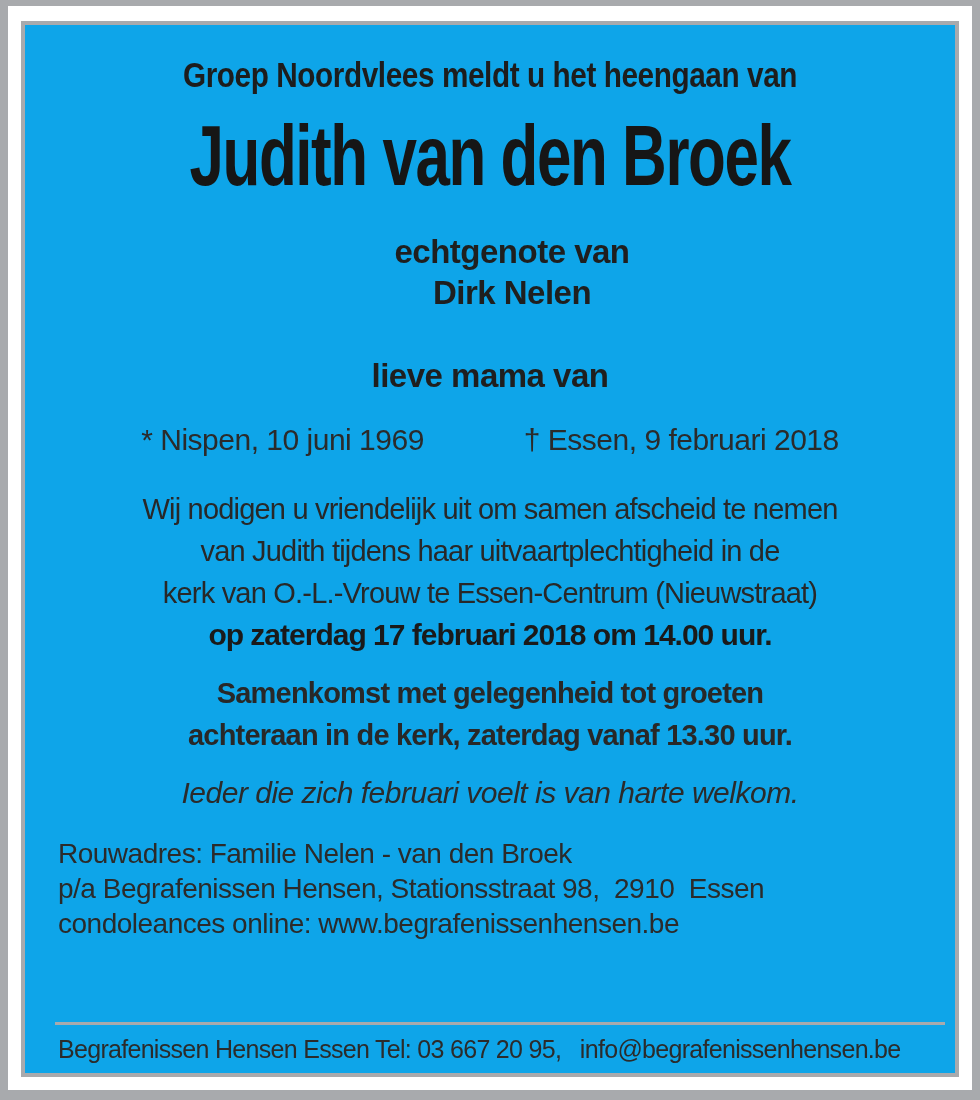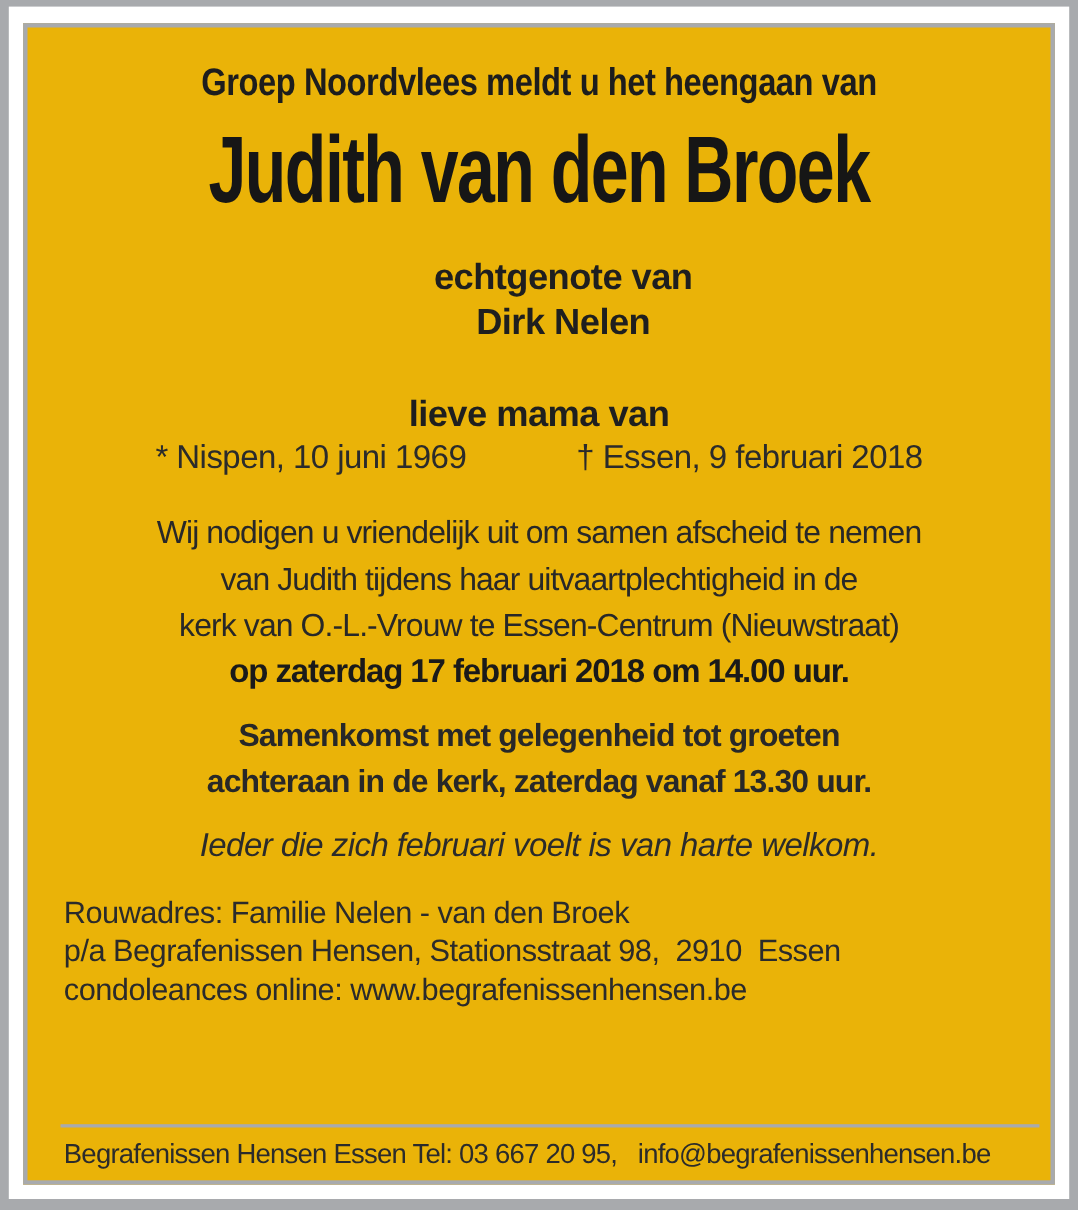--- a/index.html
+++ b/index.html
@@ -13,21 +13,21 @@
   }
   .page {
     position: absolute;
     left: 8px; top: 6px; right: 8px; bottom: 10px;
     background: #ffffff;
   }
   .frame {
     position: absolute;
     left: 13px; top: 15px; right: 13px; bottom: 13px;
     border: 4px solid #a8aaad;          
-    background: #eab308;
+    background: #0ea5e9;
     text-align: center;
   }
   .line { white-space: pre-wrap; }
 
   .intro {
     margin-top: 30px;
     font-size: 35px; line-height: 40px; font-weight: 700;
     color: #1d1d1d;
     transform: scaleX(0.85); transform-origin: 50% 50%;
     letter-spacing: -0.5px;
@@ -38,20 +38,21 @@
     color: #161616;
     letter-spacing: -2px;
     transform: scaleX(0.72); transform-origin: 50% 50%;
   }
   .relation-block { font-size: 33px; line-height: 41px; font-weight: 700; color: #1f1f1f; letter-spacing: -0.5px; }
   .relation-block.first { margin-top: 30px; padding-left: 44px; }
   .relation-block.second { margin-top: 42px; }
   .italic { font-style: italic; }
 
   .dates-row {
+    margin-top: 24px;
     display: flex; justify-content: center; column-gap: 100px;
     font-size: 30px; line-height: 40px; color: #2b2b2b;
     letter-spacing: -0.5px;
   }
 
   .invitation { margin-top: 28px; font-size: 29px; line-height: 42px; color: #282828; letter-spacing: -0.8px; }
   .invitation-bold { font-size: 30px; font-weight: 700; color: #1a1a1a; letter-spacing: -1px; }
 
   .gathering { margin-top: 16px; font-size: 29px; line-height: 42px; color: #282828; letter-spacing: -0.8px; font-weight: bold; }
 

